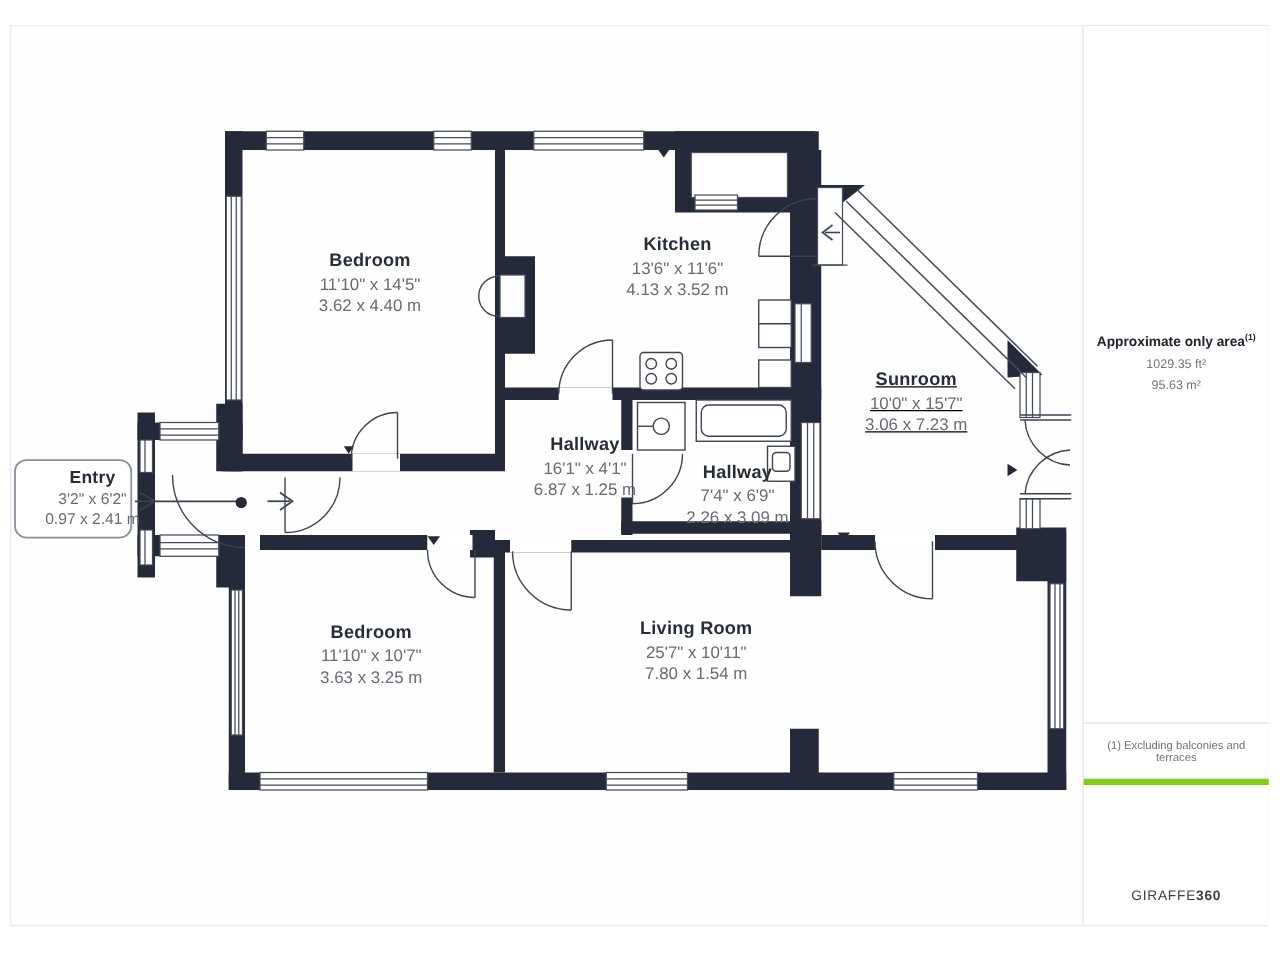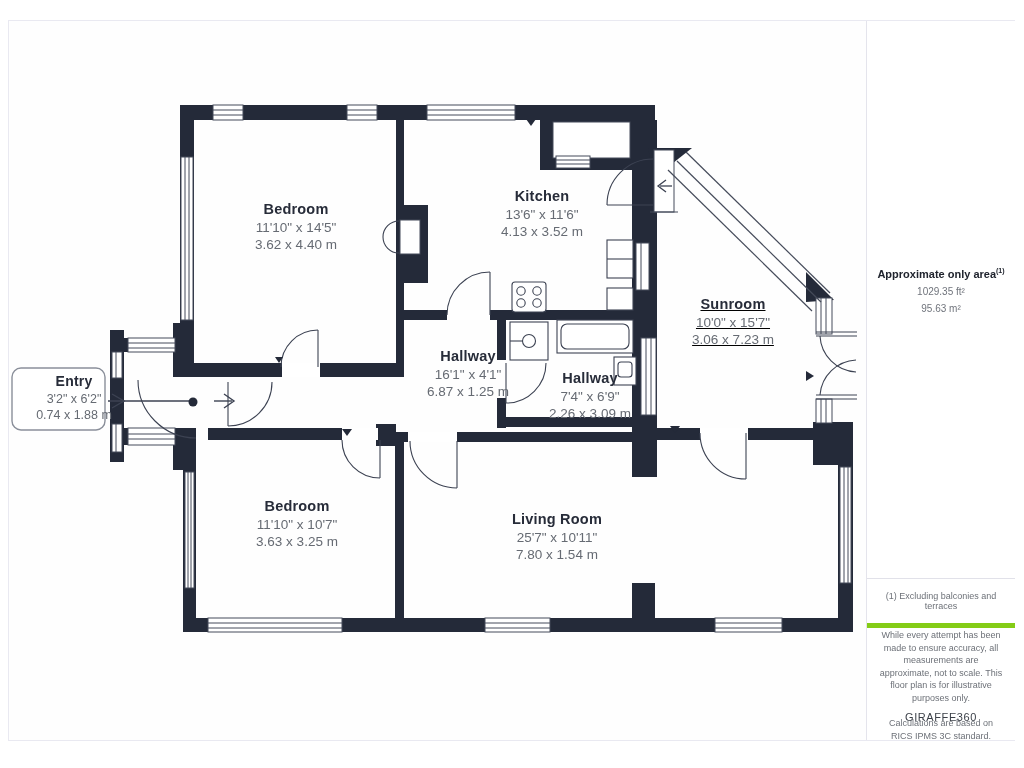--- a/index.html
+++ b/index.html
@@ -46,21 +46,21 @@
   .disclaimer-block{
     position:absolute;left:0;top:608px;width:100%;box-sizing:border-box;
     padding:0 12px;text-align:center;font-size:9px;line-height:12.5px;color:#6d7178;
   }
   .standard-note{margin-top:13px;}
   .brand{
     position:absolute;left:0;top:690px;width:100%;text-align:center;
     font-size:11px;color:#3a3f47;letter-spacing:.6px;
   }
   .brand .b1{font-weight:400;}
-  .brand .b2{font-weight:400;}
+  .brand .b2{font-weight:700;}
 </style>
 </head>
 <body>
 
 <div class="frame"></div>
 
 <svg class="plan-svg" width="862" height="768" viewBox="0 0 862 768">
   <g fill="#242a39" stroke="none">
 
     <rect x="180" y="105" width="475" height="15"></rect>
@@ -350,45 +350,41 @@
   <div class="rdim">6.87 x 1.25 m</div>
 </div>
 <div class="room-label" style="left:590px;top:370px;">
   <div class="rname">Hallway</div>
   <div class="rdim">7'4" x 6'9"</div>
   <div class="rdim">2.26 x 3.09 m</div>
 </div>
 <div class="room-label entry-label" style="left:74px;top:373px;">
   <div class="rname">Entry</div>
   <div class="rdim">3'2" x 6'2"</div>
-  <div class="rdim">0.74 x 1.88 m</div>
+  <div class="rdim">0.97 x 2.41 m</div>
 </div>
 <div class="room-label" style="left:297px;top:498px;">
   <div class="rname">Bedroom</div>
   <div class="rdim">11'10" x 10'7"</div>
   <div class="rdim">3.63 x 3.25 m</div>
 </div>
-<div class="room-label" style="left:557px;top:495px;margin-top:16px;">
+<div class="room-label" style="left:557px;top:495px;">
   <div class="rname">Living Room</div>
   <div class="rdim">25'7" x 10'11"</div>
   <div class="rdim">7.80 x 1.54 m</div>
 </div>
 
 <div class="sidebar">
   <div class="area-block">
     <div class="area-title">
       <span>Approximate only area</span><sup>(1)</sup>
     </div>
     <div class="area-val">1029.35 ft²</div>
     <div class="area-val">95.63 m²</div>
   </div>
 
   <div class="footnote-block">(1) Excluding balconies and terraces</div>
 
-  <div class="disclaimer-block">
-    <div>While every attempt has been made to ensure accuracy, all measurements are approximate, not to scale. This floor plan is for illustrative purposes only.</div>
-    <div class="standard-note">Calculations are based on RICS IPMS 3C standard.</div>
-  </div>
 
   <div class="brand">
     <span class="b1">GIRAFFE</span><span class="b2">360</span>
   </div>
 </div>
 
 </body></html>

